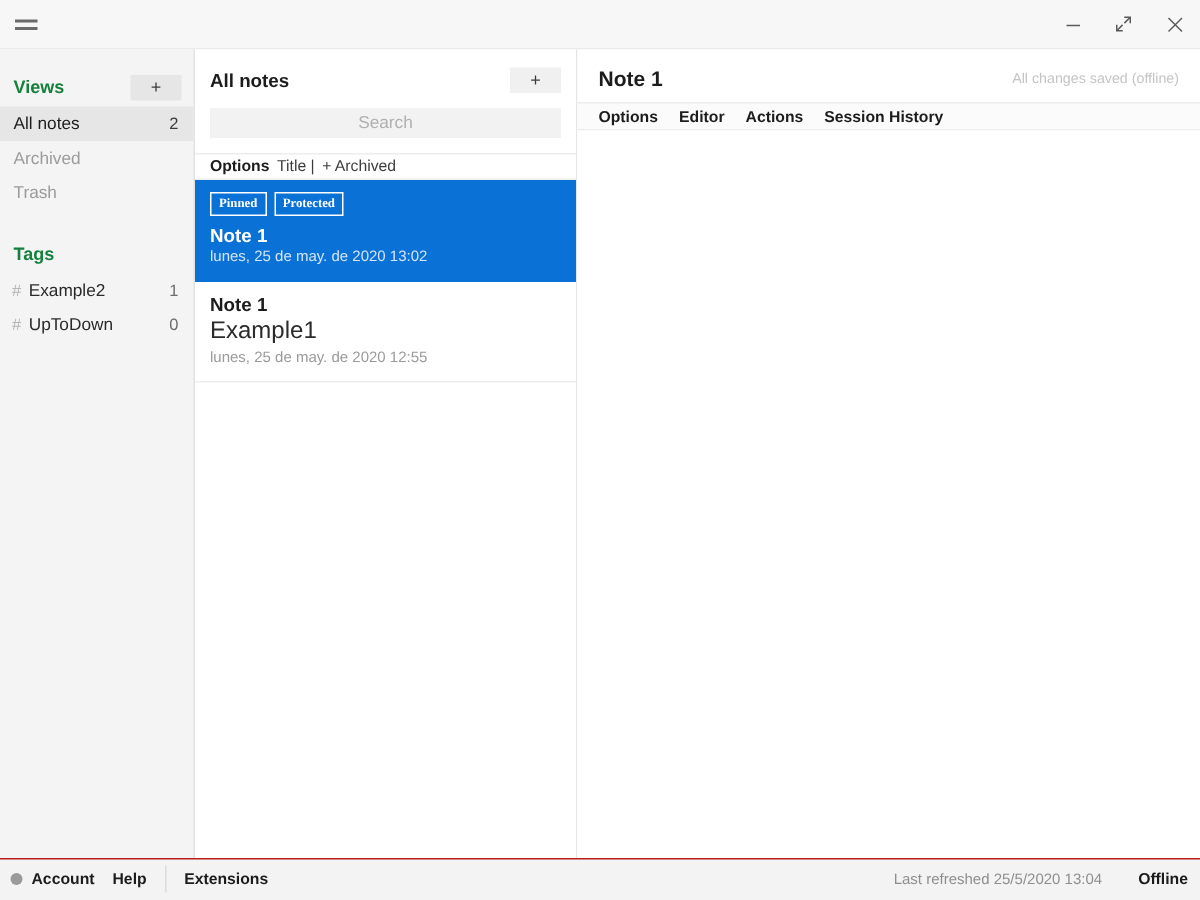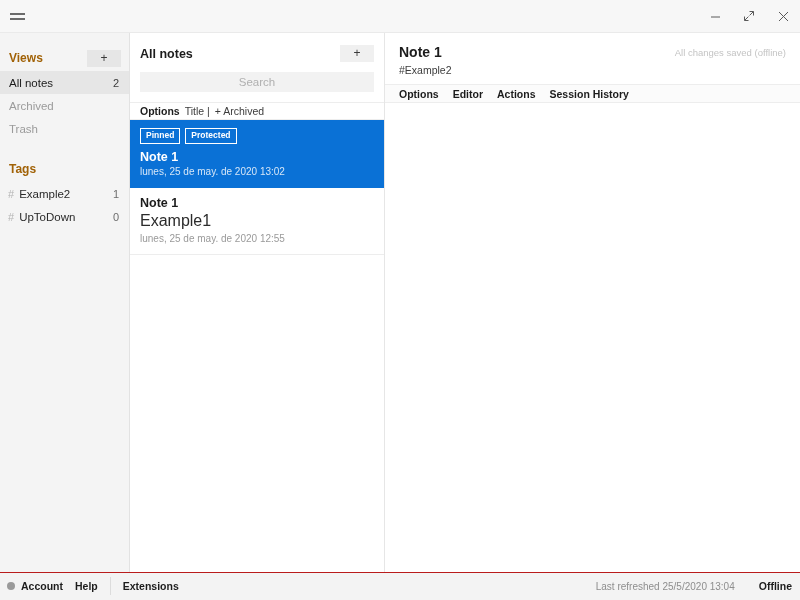--- a/index.html
+++ b/index.html
@@ -63,21 +63,21 @@
     padding-top: 6px;
     overflow: hidden;
   }
   .side-section-head {
     display: flex; align-items: center;
     height: 26px;
     padding: 0 8px 0 9px;
     margin-top: 6px;
   }
   .side-section-title {
-    font-size: 12px; font-weight: bold; color: #a16207;
+    font-size: 12px; font-weight: bold; color: #15803d;
     flex: 1;
   }
   .side-add {
     width: 34px; height: 17px;
     background: #e6e6e6;
     color: #3a3a3a;
     font-size: 12px; line-height: 16px;
     text-align: center;
     cursor: pointer;
   }
@@ -149,21 +149,21 @@
   }
   .options-bar .opt-strong { font-weight: bold; color: #1c1c1c; cursor: pointer; }
   .options-bar .opt-plain { color: #3c3c3c; cursor: pointer; }
   .notes-scroll { flex: 1 1 auto; overflow: hidden; }
   .note-row {
     padding: 8px 10px 10px 10px;
     border-bottom: 1px solid #ededed;
     cursor: pointer;
   }
   .note-row.selected { background: #0a71d6; border-bottom-color: #0a71d6; }
-  .badges { display: flex; gap: 5px; margin-bottom: 6px; }
+  .badges { display: flex; gap: 5px; margin-bottom: 6px; font-family: Liberation Serif, serif; }
   .badge {
     font-size: 8.5px;
     font-weight: bold;
     padding: 2px 5px 3px 5px;
     line-height: 1;
     white-space: nowrap;
   }
   .badge.outline { border: 1px solid #ffffff; color: #ffffff; }
   .badge.solid { background: #a6a6a6; color: #ffffff; }
   .note-title { font-size: 12.5px; font-weight: bold; color: #1c1c1c; margin-bottom: 2px; }
@@ -326,21 +326,20 @@
           <div class="note-date">lunes, 25 de may. de 2020 12:55</div>
         </div>
 
       </div>
     </div>
 
     <div class="editor">
       <div class="editor-head">
         <div class="editor-head-left">
           <div class="editor-title">Note 1</div>
-          <div class="editor-subtitle">#Example2</div>
         </div>
         <div class="editor-status">All changes saved (offline)</div>
       </div>
 
       <div class="editor-tabs">
         <span class="editor-tab">Options</span>
         <span class="editor-tab">Editor</span>
         <span class="editor-tab">Actions</span>
         <span class="editor-tab">Session History</span>
       </div>

